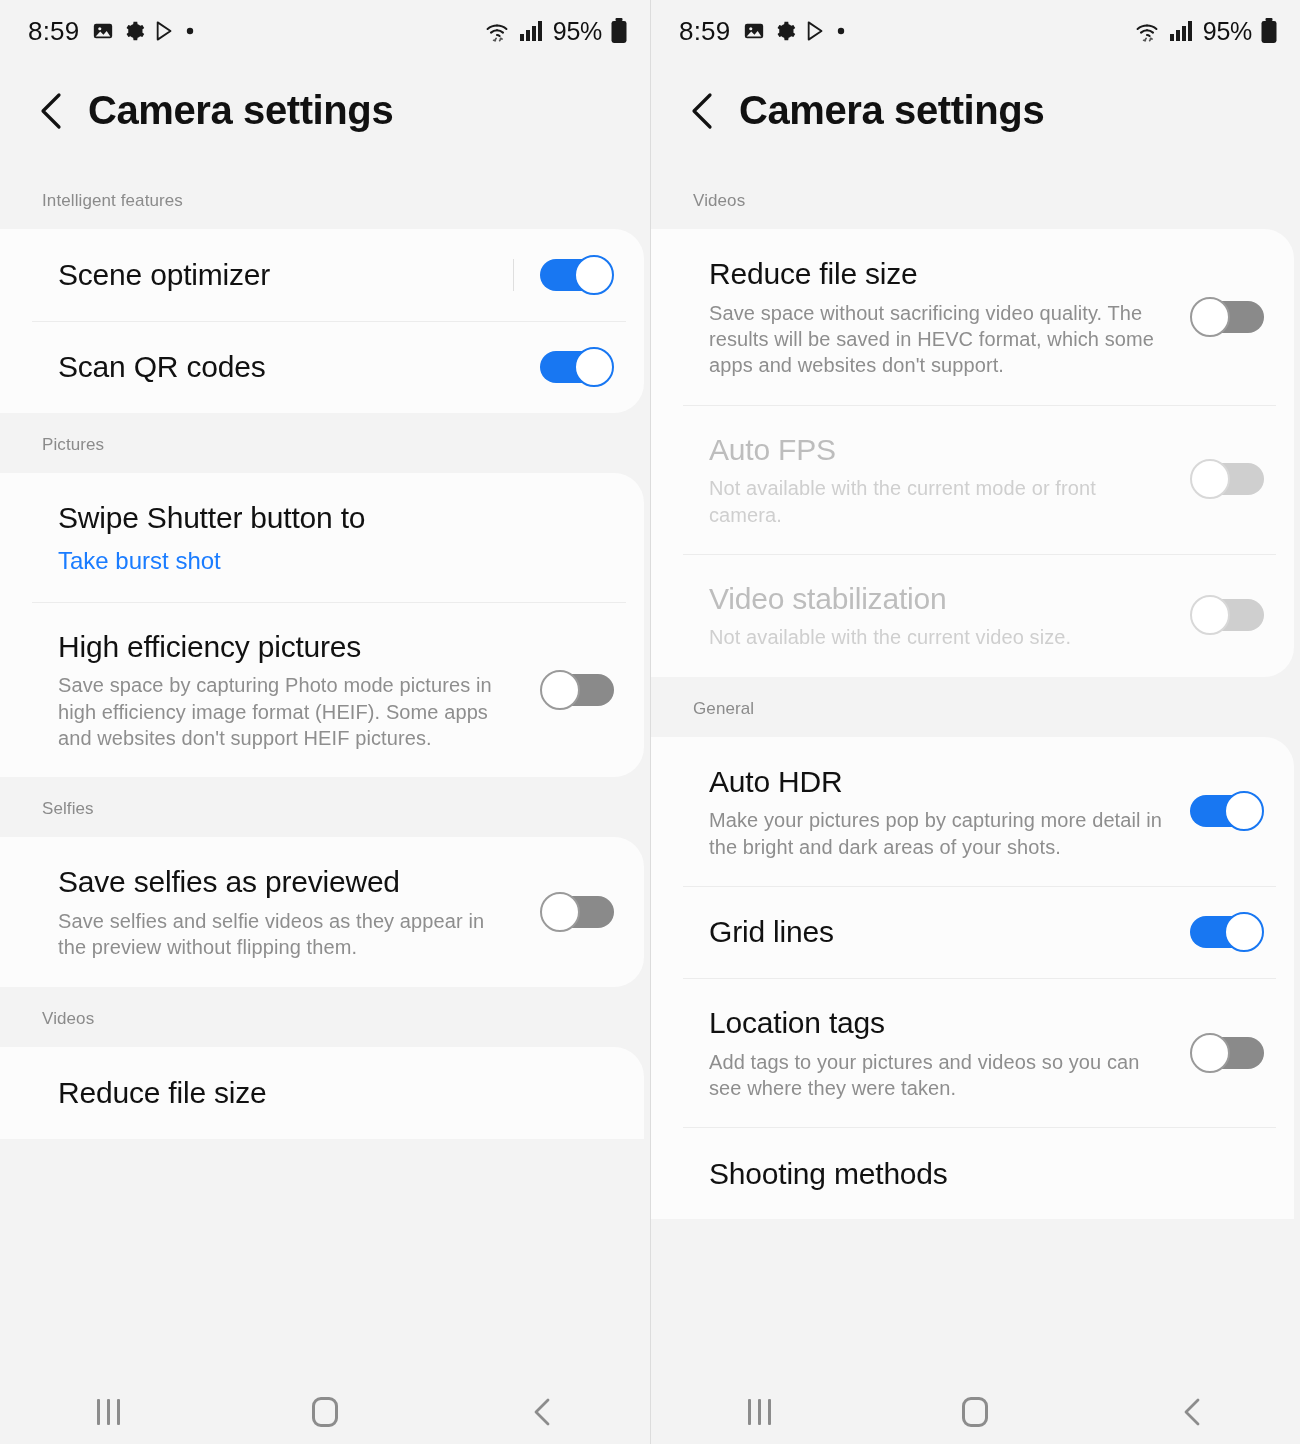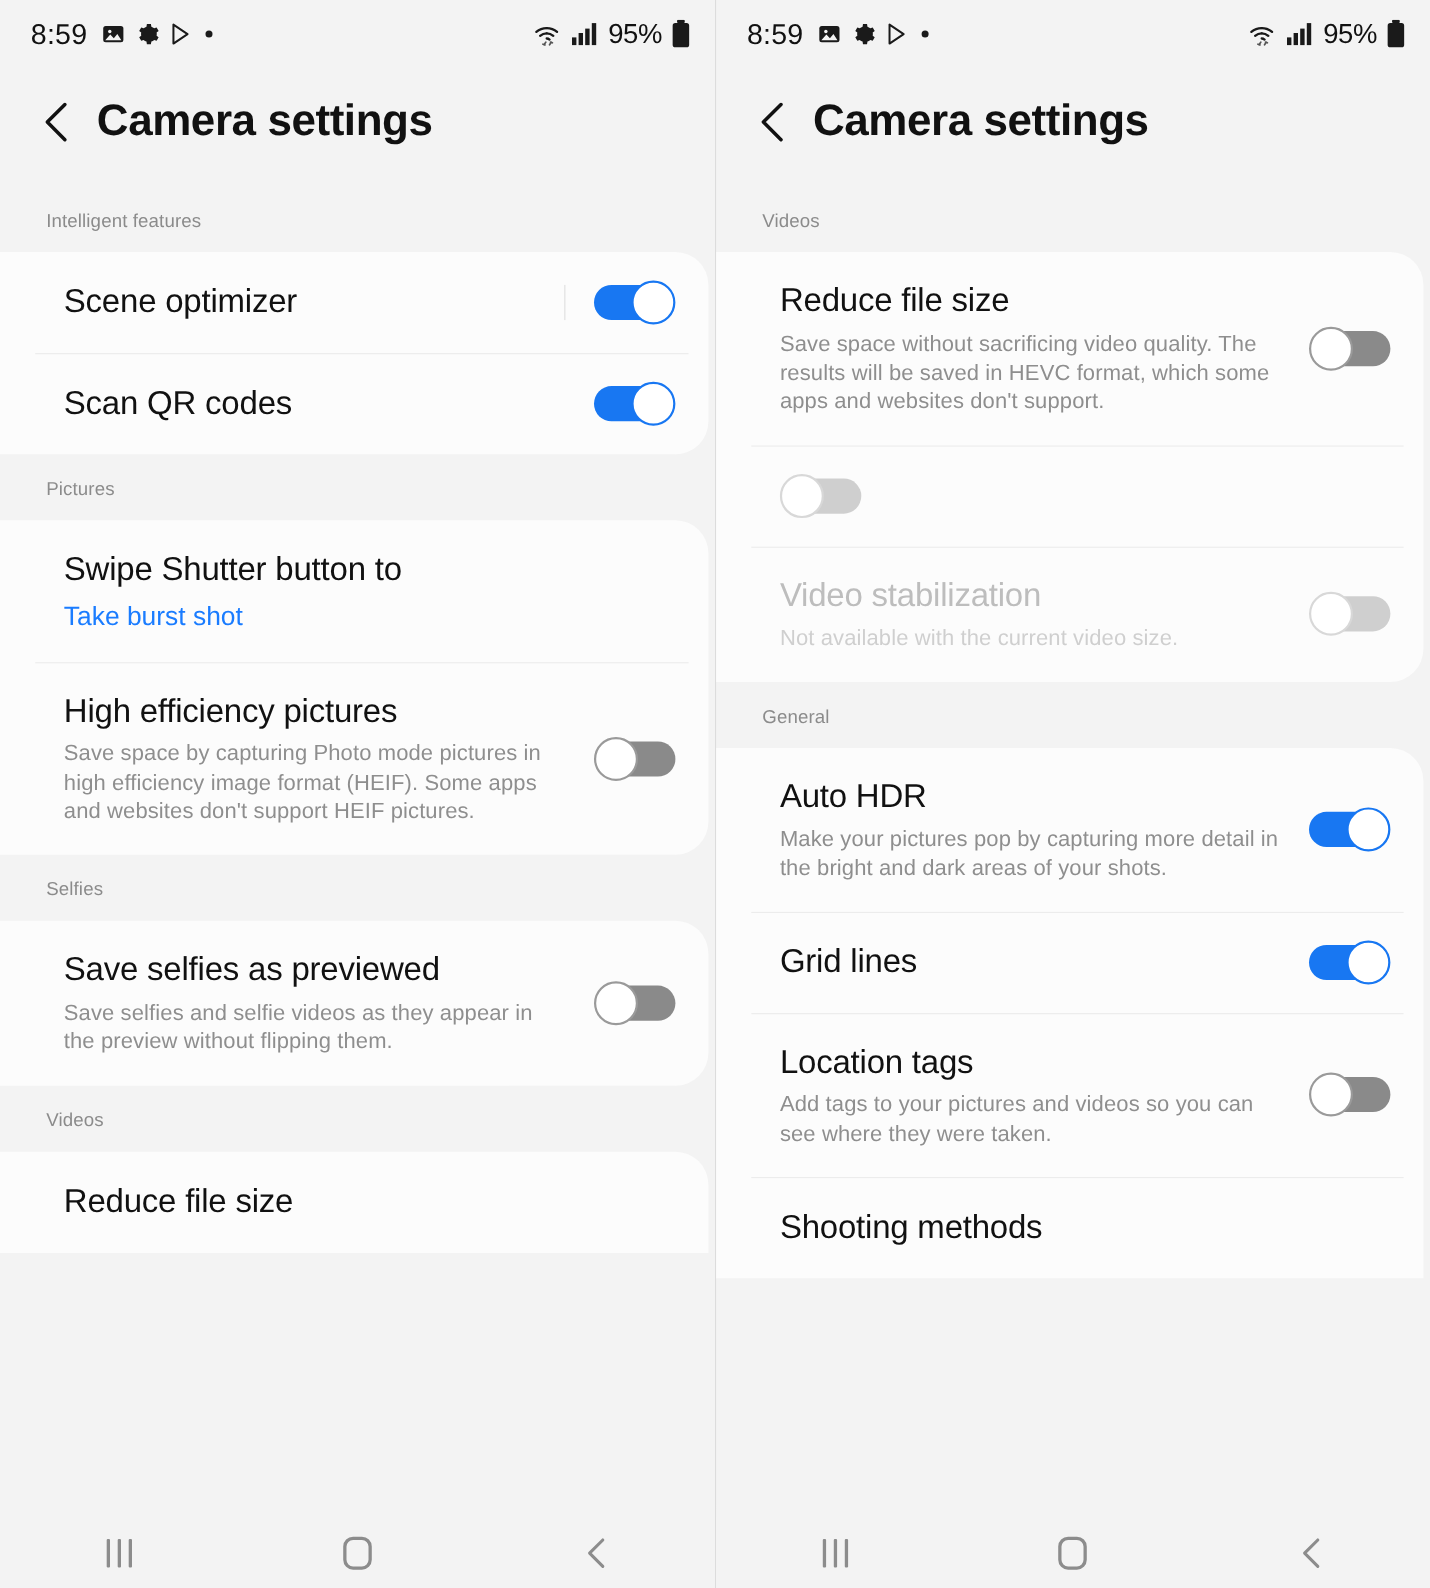--- a/index.html
+++ b/index.html
@@ -354,20 +354,24 @@
             <div class="row-text">
               <div class="row-title">Reduce file size</div>
               <div class="row-sub">Save space without sacrificing video quality. The results will be saved in HEVC format, which some apps and websites don't support.</div>
             </div>
             <span class="toggle off">
               <span class="track"></span>
               <span class="knob"></span>
             </span>
           </div>
           <div class="row disabled">
+            <div class="row-text">
+              <div class="row-title">Auto FPS</div>
+              <div class="row-sub">Not available with the current mode or front camera.</div>
+            </div>
             <span class="toggle off dim">
               <span class="track"></span>
               <span class="knob"></span>
             </span>
           </div>
           <div class="row disabled">
             <div class="row-text">
               <div class="row-title">Video stabilization</div>
               <div class="row-sub">Not available with the current video size.</div>
             </div>

